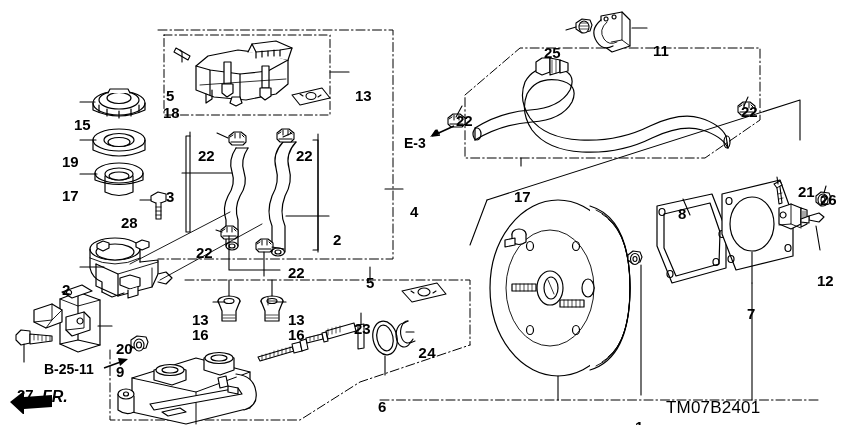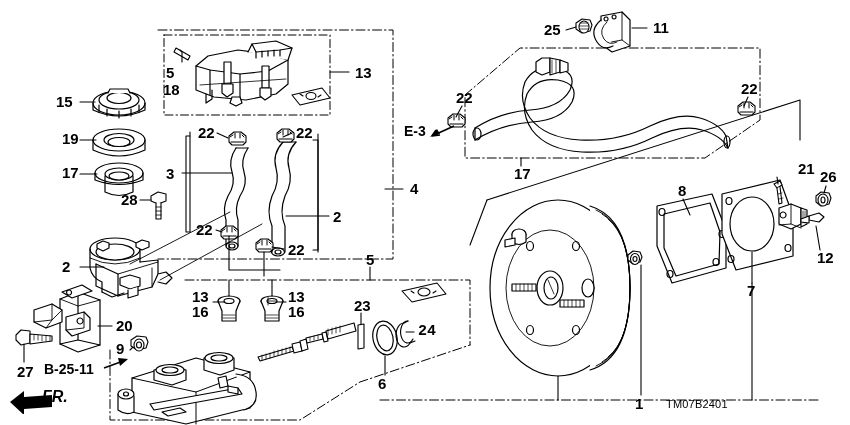--- a/index.html
+++ b/index.html
@@ -1,21 +1,21 @@
 <!DOCTYPE html>
 <html><head>
 <meta charset="utf-8">
 <style>
   html,body{margin:0;padding:0;background:#fff;}
   body{font-family:"Liberation Sans",sans-serif;}
   #root{position:relative;width:850px;height:425px;background:#ffffff;overflow:hidden;}
   #svgwrap{position:absolute;left:0;top:0;width:850px;height:425px;}
   .lbl{position:absolute;font-family:"Liberation Sans",sans-serif;font-weight:bold;color:#000;line-height:1;white-space:nowrap;}
-  .num{font-size:15px;}
-  .code{font-size:11px;font-weight:normal;letter-spacing:.2px;}
+  .num{font-size:15px;margin-top:23px;}
+  .code{font-size:17px;font-weight:normal;letter-spacing:.2px;}
   .ref{font-size:14px;font-weight:bold;}
   .fr{font-size:16px;font-weight:bold;font-style:italic;}
 </style>
 </head>
 <body>
 
 <div id="root">
 
 <svg id="svgwrap" viewBox="0 0 850 425">
   <defs>
@@ -420,21 +420,21 @@
     <path d="M130 264 L230 212" stroke-width="0.9"></path>
     <path d="M160 280 L262 224" stroke-width="0.9"></path>
 
     <path d="M558 376 L558 400"></path>
     <path d="M752 283 L752 400"></path>
     <path d="M793 228 L793 400" stroke-width="0"></path>
   </g>
   </g>
 </svg>
 
-<div class="lbl num" style="left:56px;top:94px;">15</div>
+<div class="lbl num" style="left:74px;top:94px;">15</div>
 <div class="lbl num" style="left:62px;top:131px;">19</div>
 <div class="lbl num" style="left:62px;top:165px;">17</div>
 <div class="lbl num" style="left:121px;top:192px;">28</div>
 <div class="lbl num" style="left:62px;top:259px;">2</div>
 <div class="lbl num" style="left:116px;top:318px;">20</div>
 <div class="lbl num" style="left:17px;top:364px;">27</div>
 <div class="lbl num" style="left:116px;top:341px;">9</div>
 <div class="lbl num" style="left:166px;top:65px;">5</div>
 <div class="lbl num" style="left:163px;top:82px;">18</div>
 <div class="lbl num" style="left:355px;top:65px;">13</div>
@@ -458,21 +458,21 @@
 <div class="lbl num" style="left:456px;top:90px;">22</div>
 <div class="lbl num" style="left:741px;top:81px;">22</div>
 <div class="lbl num" style="left:514px;top:166px;">17</div>
 <div class="lbl num" style="left:678px;top:183px;">8</div>
 <div class="lbl num" style="left:798px;top:161px;">21</div>
 <div class="lbl num" style="left:820px;top:169px;">26</div>
 <div class="lbl num" style="left:817px;top:250px;">12</div>
 <div class="lbl num" style="left:747px;top:283px;">7</div>
 <div class="lbl num" style="left:635px;top:396px;">1</div>
 
-<div class="lbl ref" style="left:404px;top:124px;">E-3</div>
+<div class="lbl ref" style="left:404px;top:136px;">E-3</div>
 <div class="lbl ref" style="left:44px;top:362px;">B-25-11</div>
 
 <div class="lbl fr" style="left:42px;top:389px;">FR.</div>
 <div class="lbl code" style="left:666px;top:399px;">TM07B2401</div>
 
 <svg style="position:absolute;left:8px;top:388px;width:46px;height:26px;" viewBox="0 0 46 26">
   <path d="M2 14 L16 3 L16 9 L44 7 L44 19 L16 21 L16 27 Z" fill="#000"></path>
 </svg>
 
 <svg style="position:absolute;left:428px;top:124px;width:28px;height:16px;" viewBox="0 0 28 16">

